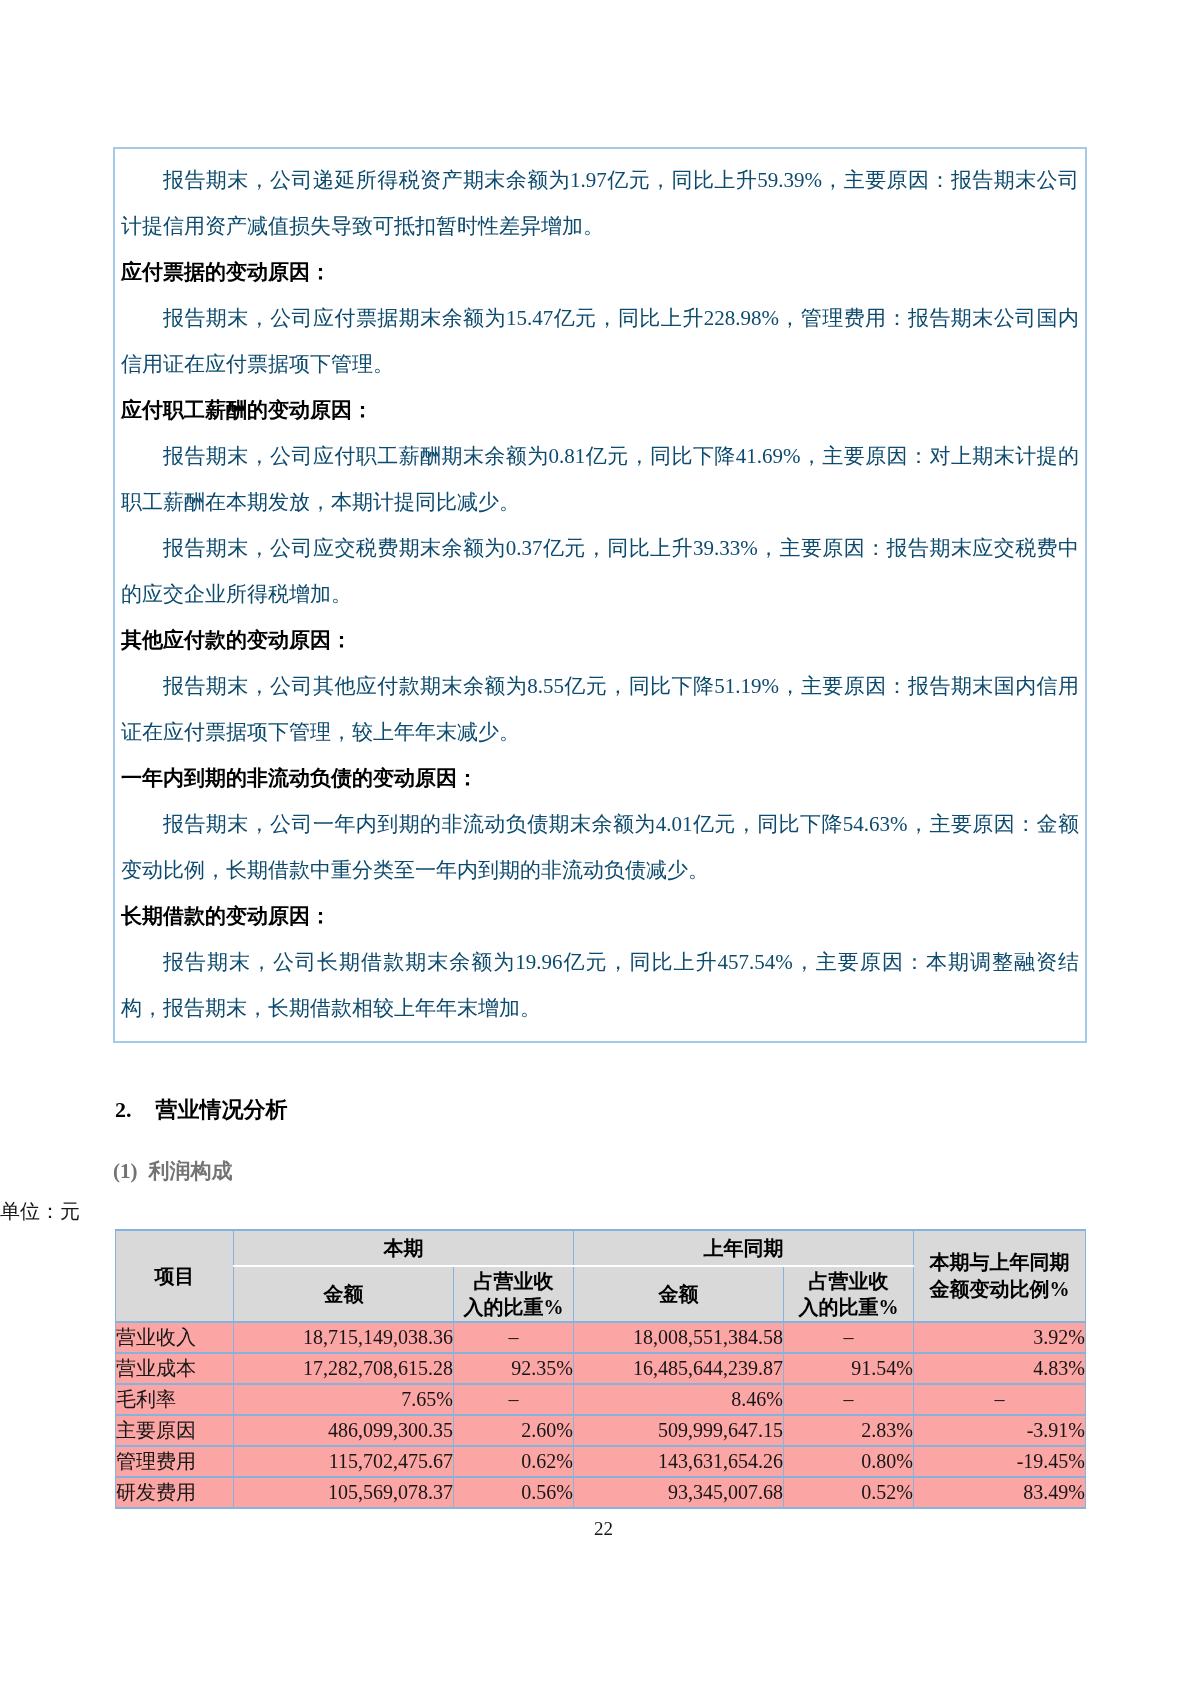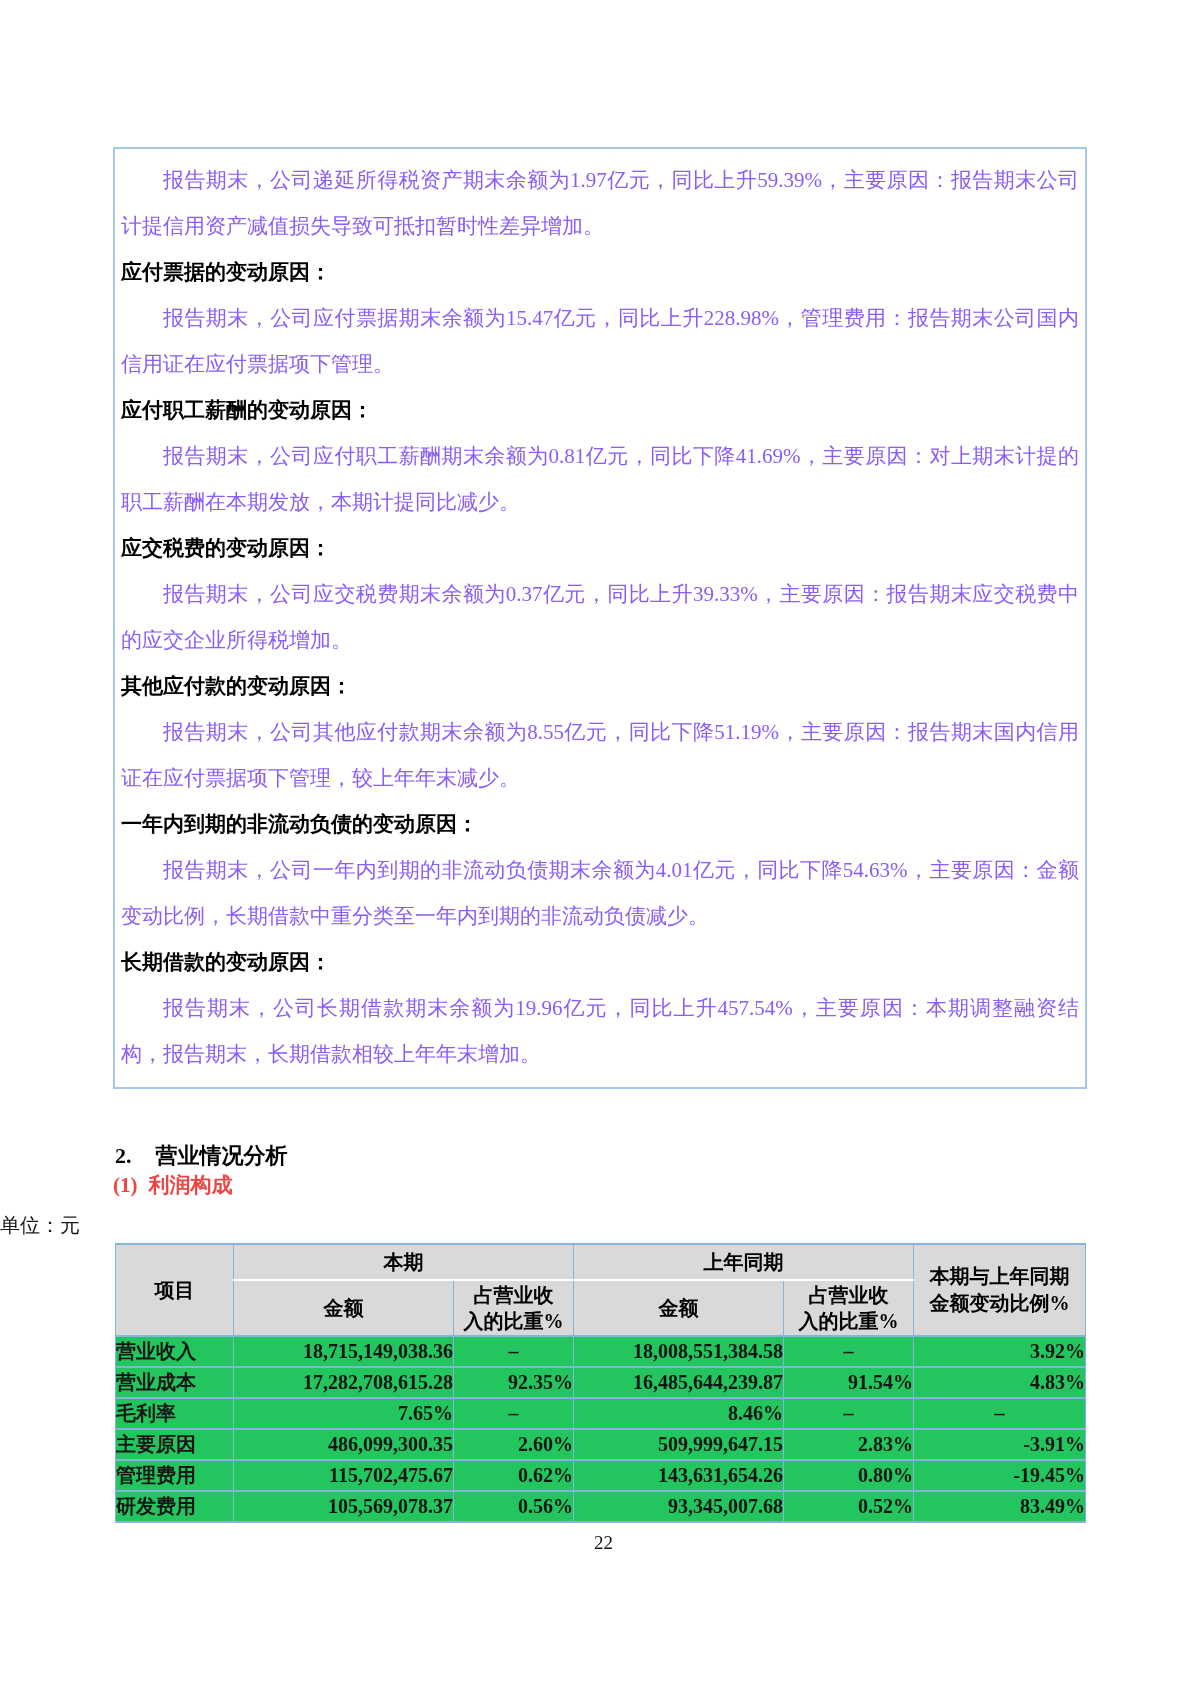--- a/index.html
+++ b/index.html
@@ -16,41 +16,41 @@
     margin:147px 113px 0 113px;
     border:2px solid #a5c8e8;
     padding:8px 6px 10px 6px;
   }
   .box p{margin:0;}
   .para{
     font-size:21px;
     line-height:46px;
     text-indent:2em;
     text-align:justify;
-    color:#8b5cf6;
+    color:#0c4a6e;
   }
   .bhead{
     font-size:21px;
     line-height:46px;
     font-weight:bold;
     color:#000;
   }
   
   .sec-heading{
     margin:52px 0 0 115px;
     font-size:22px;
     font-weight:bold;
     color:#000;
   }
   .sec-heading .no{display:inline-block;margin-right:24px;}
   .subsec-heading{
-    margin:0 0 0 113px;
+    margin:32px 0 0 113px;
     font-size:21px;
     font-weight:bold;
-    color:#ef4444;
+    color:#737373;
   }
   .subsec-heading .no{display:inline-block;margin-right:11px;}
   .unit{
     margin:13px 136px 4px 0;
     text-align:left;
     font-size:20px;
     color:#161616;
   }
   
   table.profit{
@@ -74,24 +74,23 @@
     text-align:center;
     vertical-align:middle;
     color:#000;
   }
   tr.h1 th{height:34px;}
   tr.h2 th{height:54px;line-height:26px;}
   tr.h1 th.group{border-bottom:2px solid #ffffff;}
   tr.h2 th.sub{border-top:2px solid #ffffff;}
   table.profit td{
     height:29px;
-    background:#22c55e;
+    background:#fca5a5;
     vertical-align:middle;
     color:#161616;
-    font-weight:bold;
   }
   td.item{text-align:left;padding-left:8px;}
   td.num{text-align:right;padding-right:10px;}
   td.dash{text-align:center;}
   .page-num{
     margin-top:9px;
     text-align:center;
     font-size:19px;
     color:#161616;
     padding-left:7px;
@@ -101,21 +100,20 @@
 <body>
 
 <div class="page">
 
   <div class="box">
     <p class="para">报告期末，公司递延所得税资产期末余额为1.97亿元，同比上升59.39%，主要原因：报告期末公司计提信用资产减值损失导致可抵扣暂时性差异增加。</p>
     <p class="bhead">应付票据的变动原因：</p>
     <p class="para">报告期末，公司应付票据期末余额为15.47亿元，同比上升228.98%，管理费用：报告期末公司国内信用证在应付票据项下管理。</p>
     <p class="bhead">应付职工薪酬的变动原因：</p>
     <p class="para">报告期末，公司应付职工薪酬期末余额为0.81亿元，同比下降41.69%，主要原因：对上期末计提的职工薪酬在本期发放，本期计提同比减少。</p>
-    <p class="bhead">应交税费的变动原因：</p>
     <p class="para">报告期末，公司应交税费期末余额为0.37亿元，同比上升39.33%，主要原因：报告期末应交税费中的应交企业所得税增加。</p>
     <p class="bhead">其他应付款的变动原因：</p>
     <p class="para">报告期末，公司其他应付款期末余额为8.55亿元，同比下降51.19%，主要原因：报告期末国内信用证在应付票据项下管理，较上年年末减少。</p>
     <p class="bhead">一年内到期的非流动负债的变动原因：</p>
     <p class="para">报告期末，公司一年内到期的非流动负债期末余额为4.01亿元，同比下降54.63%，主要原因：金额变动比例，长期借款中重分类至一年内到期的非流动负债减少。</p>
     <p class="bhead">长期借款的变动原因：</p>
     <p class="para">报告期末，公司长期借款期末余额为19.96亿元，同比上升457.54%，主要原因：本期调整融资结构，报告期末，长期借款相较上年年末增加。</p>
   </div>
 
   <div class="sec-heading">

